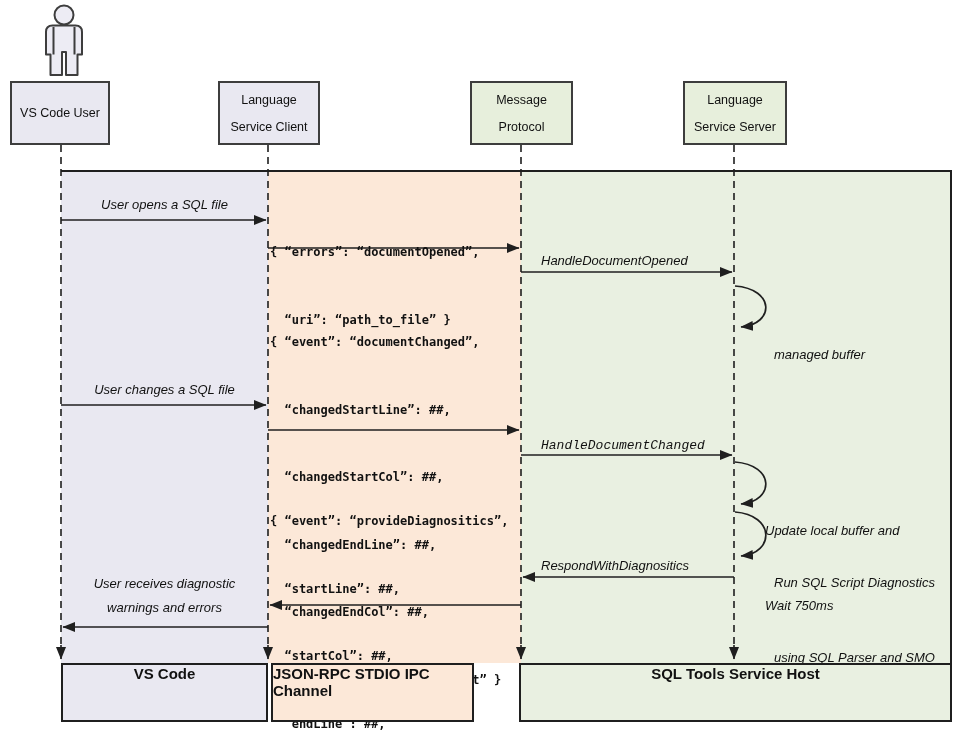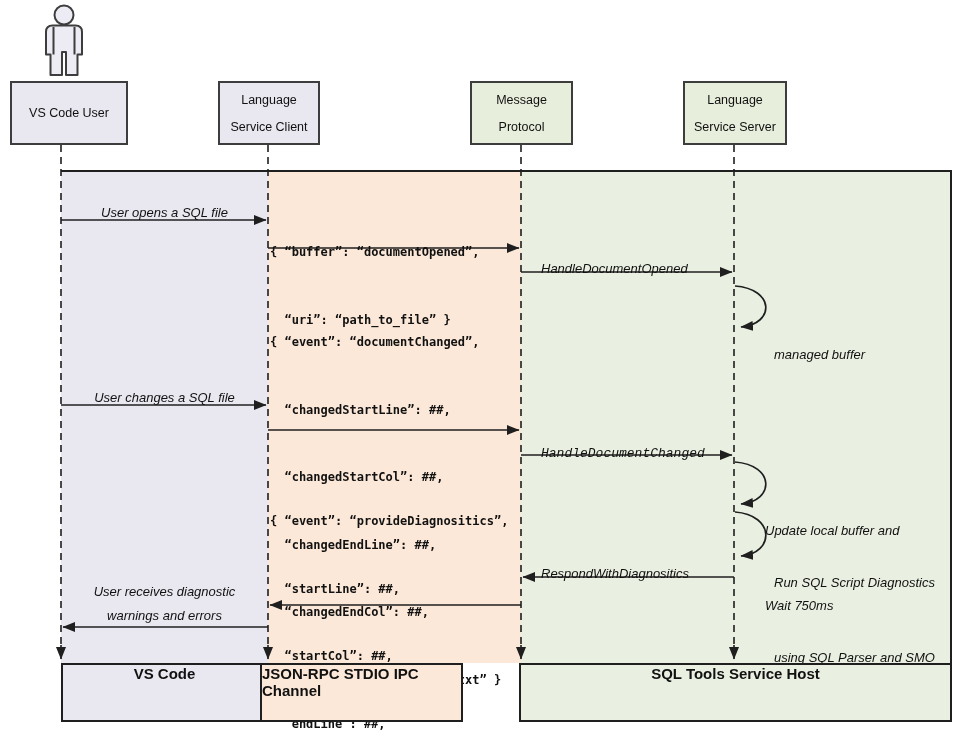--- a/index.html
+++ b/index.html
@@ -15,38 +15,38 @@
   .col-host{left:521px;width:431px;background:var(--green);}
   .band-top{left:61px;top:170px;width:891px;height:2px;background:var(--line);}
   .band-right{left:950px;top:170px;width:2px;height:493px;background:var(--line);}
   
   .hbox{
     position:absolute;top:81px;height:64px;box-sizing:border-box;
     border:2px solid #3d3d3d;display:flex;flex-direction:column;
     justify-content:center;align-items:center;font-size:12.5px;line-height:14px;gap:13px;
     text-align:center;
   }
-  .h-user{left:10px;width:118px;background:var(--lavender);}
+  .h-user{left:10px;width:100px;background:var(--lavender);}
   .h-client{left:218px;width:102px;background:var(--lavender);}
   .h-protocol{left:470px;width:103px;background:var(--greenbox);}
   .h-server{left:683px;width:104px;background:var(--greenbox);}
   
   .fbox{
     position:absolute;top:663px;height:59px;box-sizing:border-box;
     border:2px solid var(--line);display:flex;justify-content:center;align-items:flex-start;
     font-weight:bold;font-size:15px;
   }
   .f-vscode{left:61px;width:207px;background:var(--lavender);}
-  .f-ipc{left:260px;width:203px;background:var(--peach);}
+  .f-ipc{left:271px;width:203px;background:var(--peach);}
   .f-host{left:519px;width:433px;background:var(--green);}
   
   svg.lines{position:absolute;left:0;top:0;width:962px;height:732px;color:var(--line);pointer-events:none;}
   
   .msg{
-    position:absolute;font-style:italic;font-size:13px;line-height:16px;white-space:nowrap;margin-top:8px;
+    position:absolute;font-style:italic;font-size:13px;line-height:16px;white-space:nowrap;
   }
   .msg.center{text-align:center;white-space:normal;}
   .note{
     position:absolute;font-style:italic;font-size:13px;line-height:25px;white-space:pre;
   }
   .note.center{text-align:left;}
   .json{
     position:absolute;left:270px;
     font-family:"DejaVu Sans Mono","Liberation Mono",monospace;
     font-weight:bold;font-size:12px;line-height:22.5px;white-space:pre;
@@ -131,21 +131,21 @@
   <div class="note center" style="left:765px;top:468px;width:180px;">
     <div>Update local buffer and</div>
     <div>Wait 750ms</div>
   </div>
   <div class="note" style="left:774px;top:520px;">
     <div>Run SQL Script Diagnostics</div>
     <div>using SQL Parser and SMO</div>
   </div>
 
   <div class="json" style="top:196px;">
-    <div>{ “buffer”: “documentOpened”,</div>
+    <div>{ “errors”: “documentOpened”,</div>
     <div>  “uri”: “path_to_file” }</div>
   </div>
   <div class="json" style="top:286px;">
     <div>{ “event”: “documentChanged”,</div>
     <div>  “changedStartLine”: ##,</div>
     <div>  “changedStartCol”: ##,</div>
     <div>  “changedEndLine”: ##,</div>
     <div>  “changedEndCol”: ##,</div>
     <div>  “changedText”: “changed txt” }</div>
   </div>

